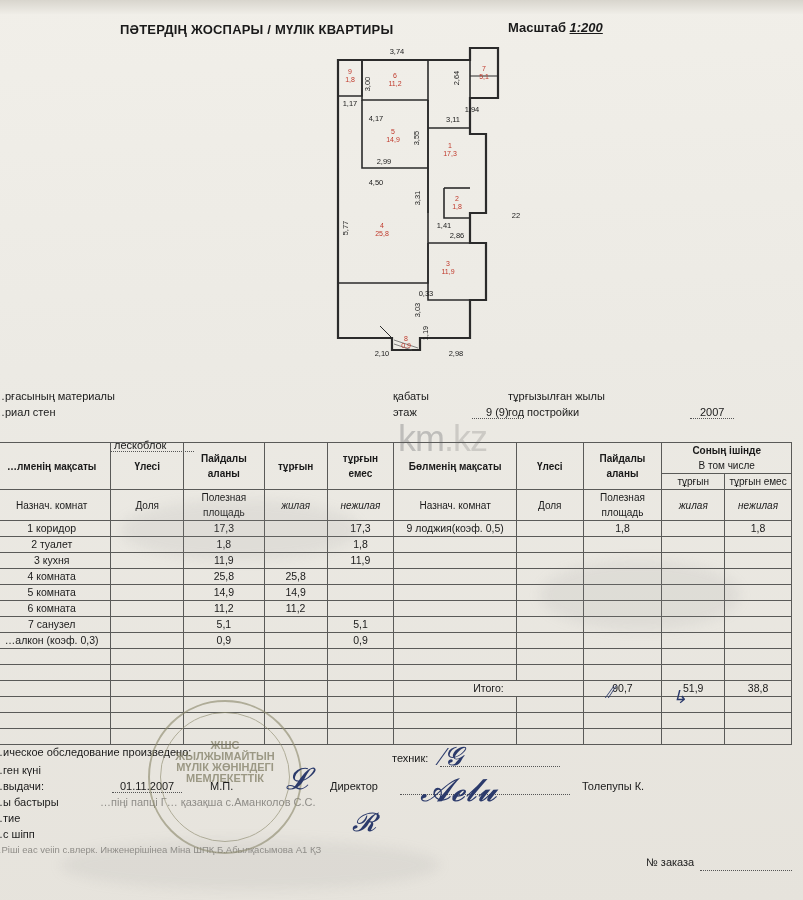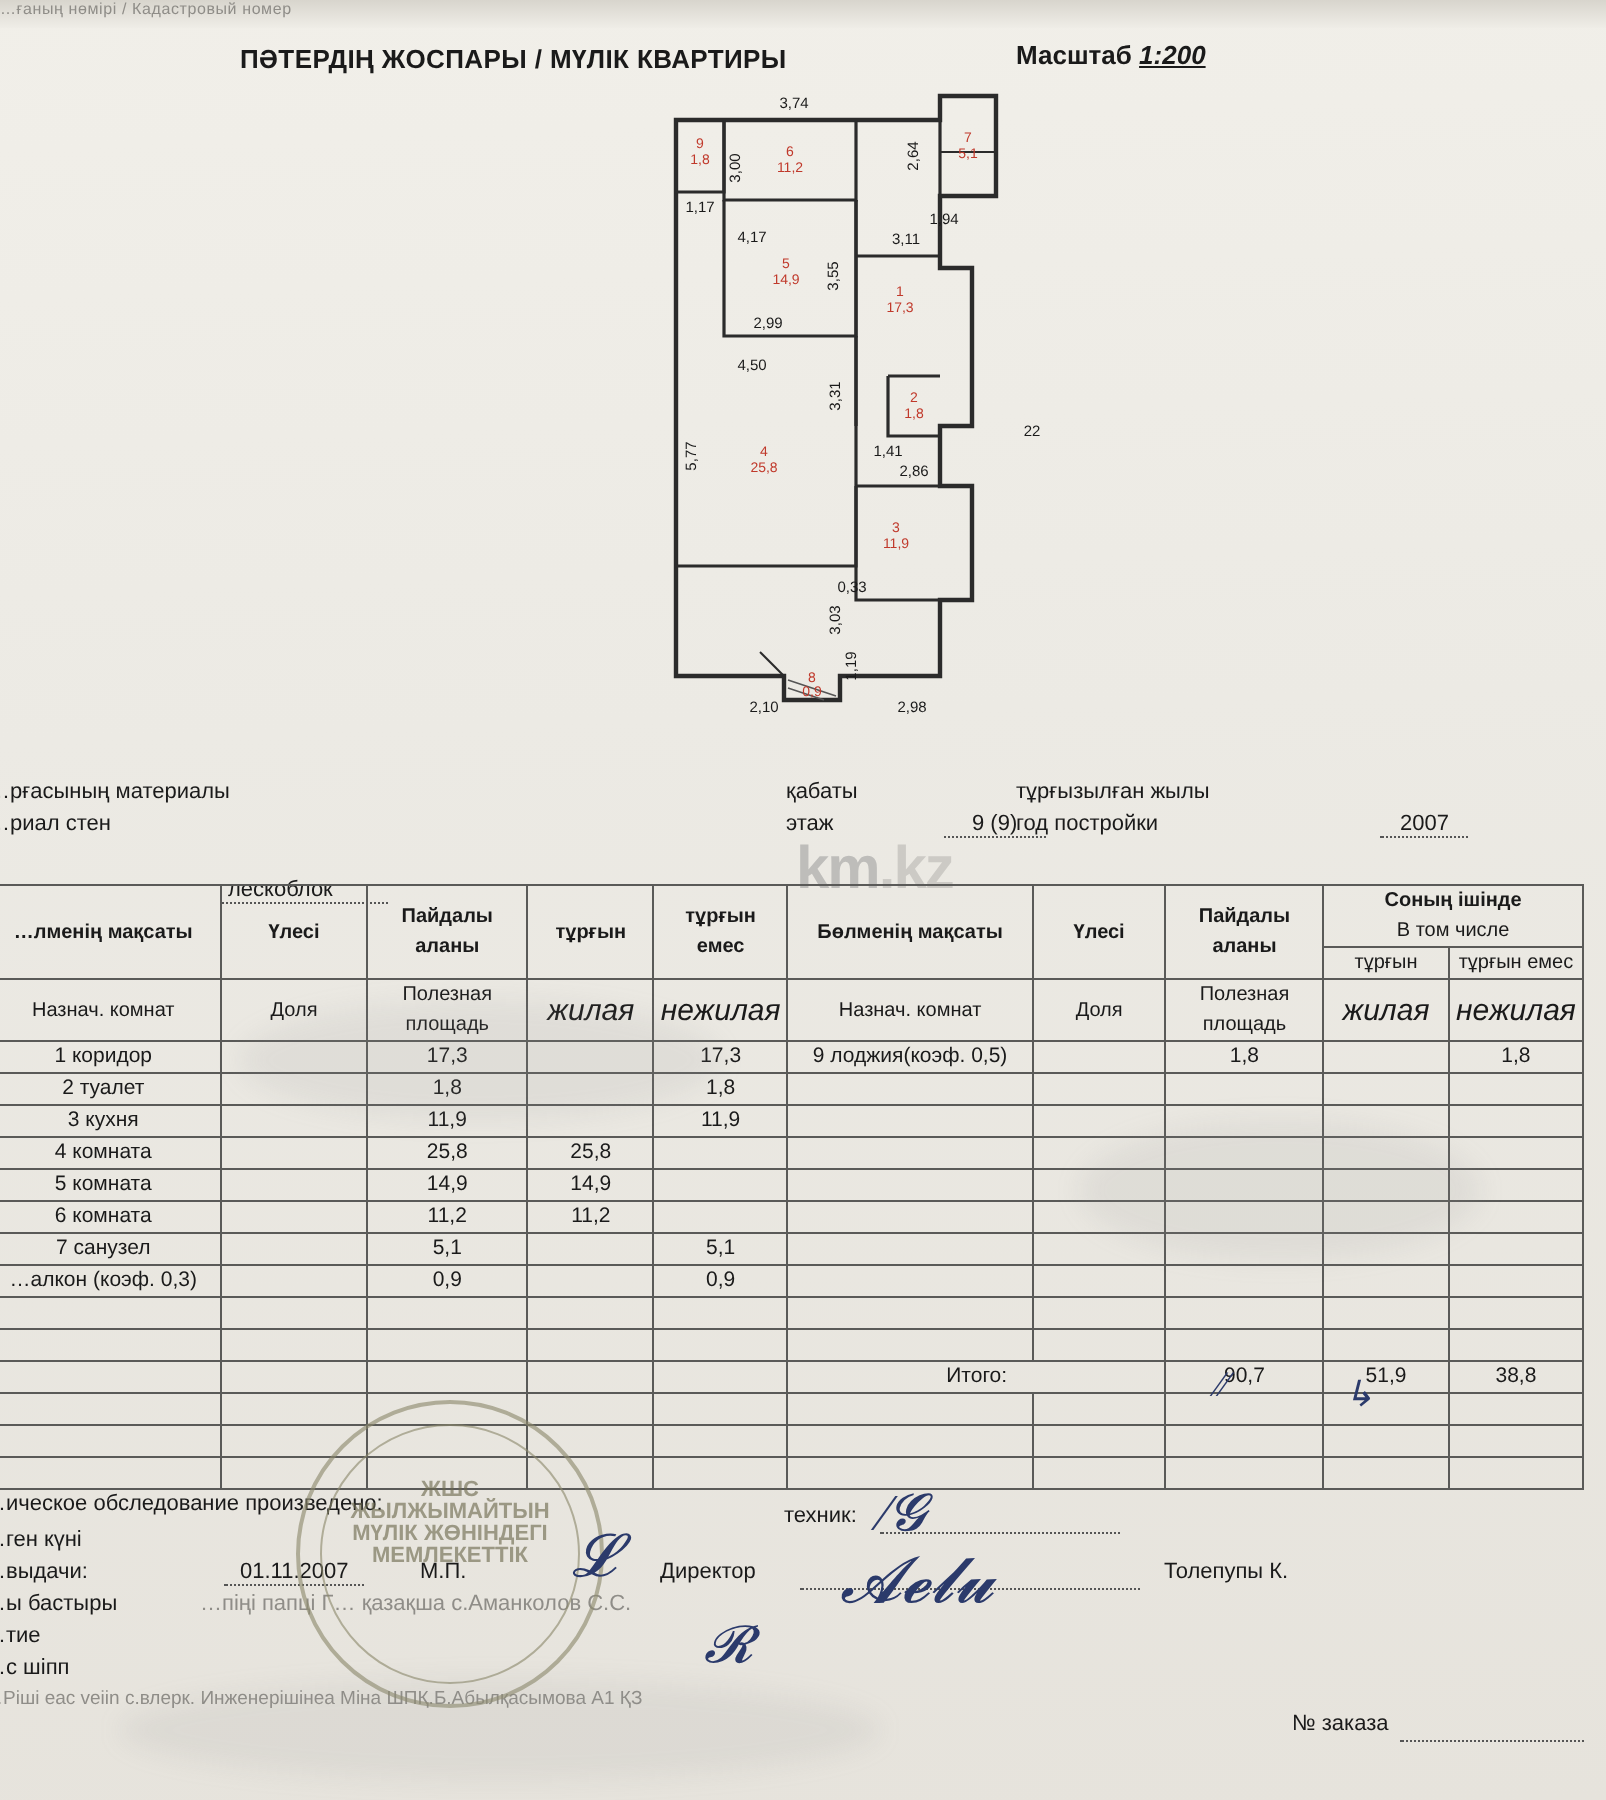--- a/index.html
+++ b/index.html
@@ -49,38 +49,38 @@
   .mid .val1{position:absolute;left:110px;top:16px;border-bottom:1px dotted #555;padding:0 28px 0 4px;margin-top:33px;}
   .mid .k1{position:absolute;left:393px;top:0;}
   .mid .k2{position:absolute;left:393px;top:16px;}
   .mid .kv{position:absolute;left:472px;top:16px;border-bottom:1px dotted #555;padding:0 14px;}
   .mid .y1{position:absolute;left:508px;top:0;}
   .mid .y2{position:absolute;left:508px;top:16px;}
   .mid .yv{position:absolute;left:690px;top:16px;border-bottom:1px dotted #555;padding:0 10px;}
   
   .wm{
     position:absolute;left:398px;top:418px;
-    font-size:30px;font-weight:bold;color:#9a9a9a;opacity:.55;
+    font-size:36px;font-weight:normal;color:#9a9a9a;opacity:.55;
     letter-spacing:-1px;pointer-events:none;
   }
   .wm .kz{color:#b4b2ae;}
   
   .tbl{
     position:absolute;left:-8px;top:442px;width:800px;
     border-collapse:collapse;font-size:10.5px;
   }
   .tbl td,.tbl th{
     border:1px solid #5a5a58;
     padding:0 3px;height:15px;line-height:15px;
     text-align:center;font-weight:normal;
     background:transparent;
   }
   .hdr-cell{vertical-align:middle;font-size:10px;line-height:12px;}
   .hdr-b{font-weight:bold;}
-  .sub-i{font-style:italic;font-size:15px;}
+  .sub-i{font-style:italic;font-size:10px;}
   .nm{text-align:left;padding-left:6px;}
   .c-w1{width:112px;}
   .c-w2{width:66px;}
   .c-w3{width:74px;}
   .c-w4{width:56px;}
   .c-w5{width:60px;}
   .c-w6{width:116px;}
   .c-w7{width:60px;}
   .c-w8{width:72px;}
   .c-w9{width:56px;}
@@ -115,21 +115,20 @@
     position:absolute;background:rgba(150,150,150,.12);border-radius:50%;
     filter:blur(6px);pointer-events:none;
   }
   .faint{color:#8f8d88;}
 </style>
 </head>
 <body>
 
 <div class="sheet">
 
-  <div class="topstrip faint">…ғаның нөмірі / Кадастровый номер</div>
 
   <div class="plan-title">ПӘТЕРДІҢ ЖОСПАРЫ / МҮЛІК КВАРТИРЫ</div>
   <div class="scale">
     <span>Масштаб</span>
     <u>1:200</u>
   </div>
 
   <div class="plan">
     <svg width="230" height="320" viewBox="0 0 230 320">
       <g fill="none" stroke="#2b2b2b" stroke-width="2.2">

